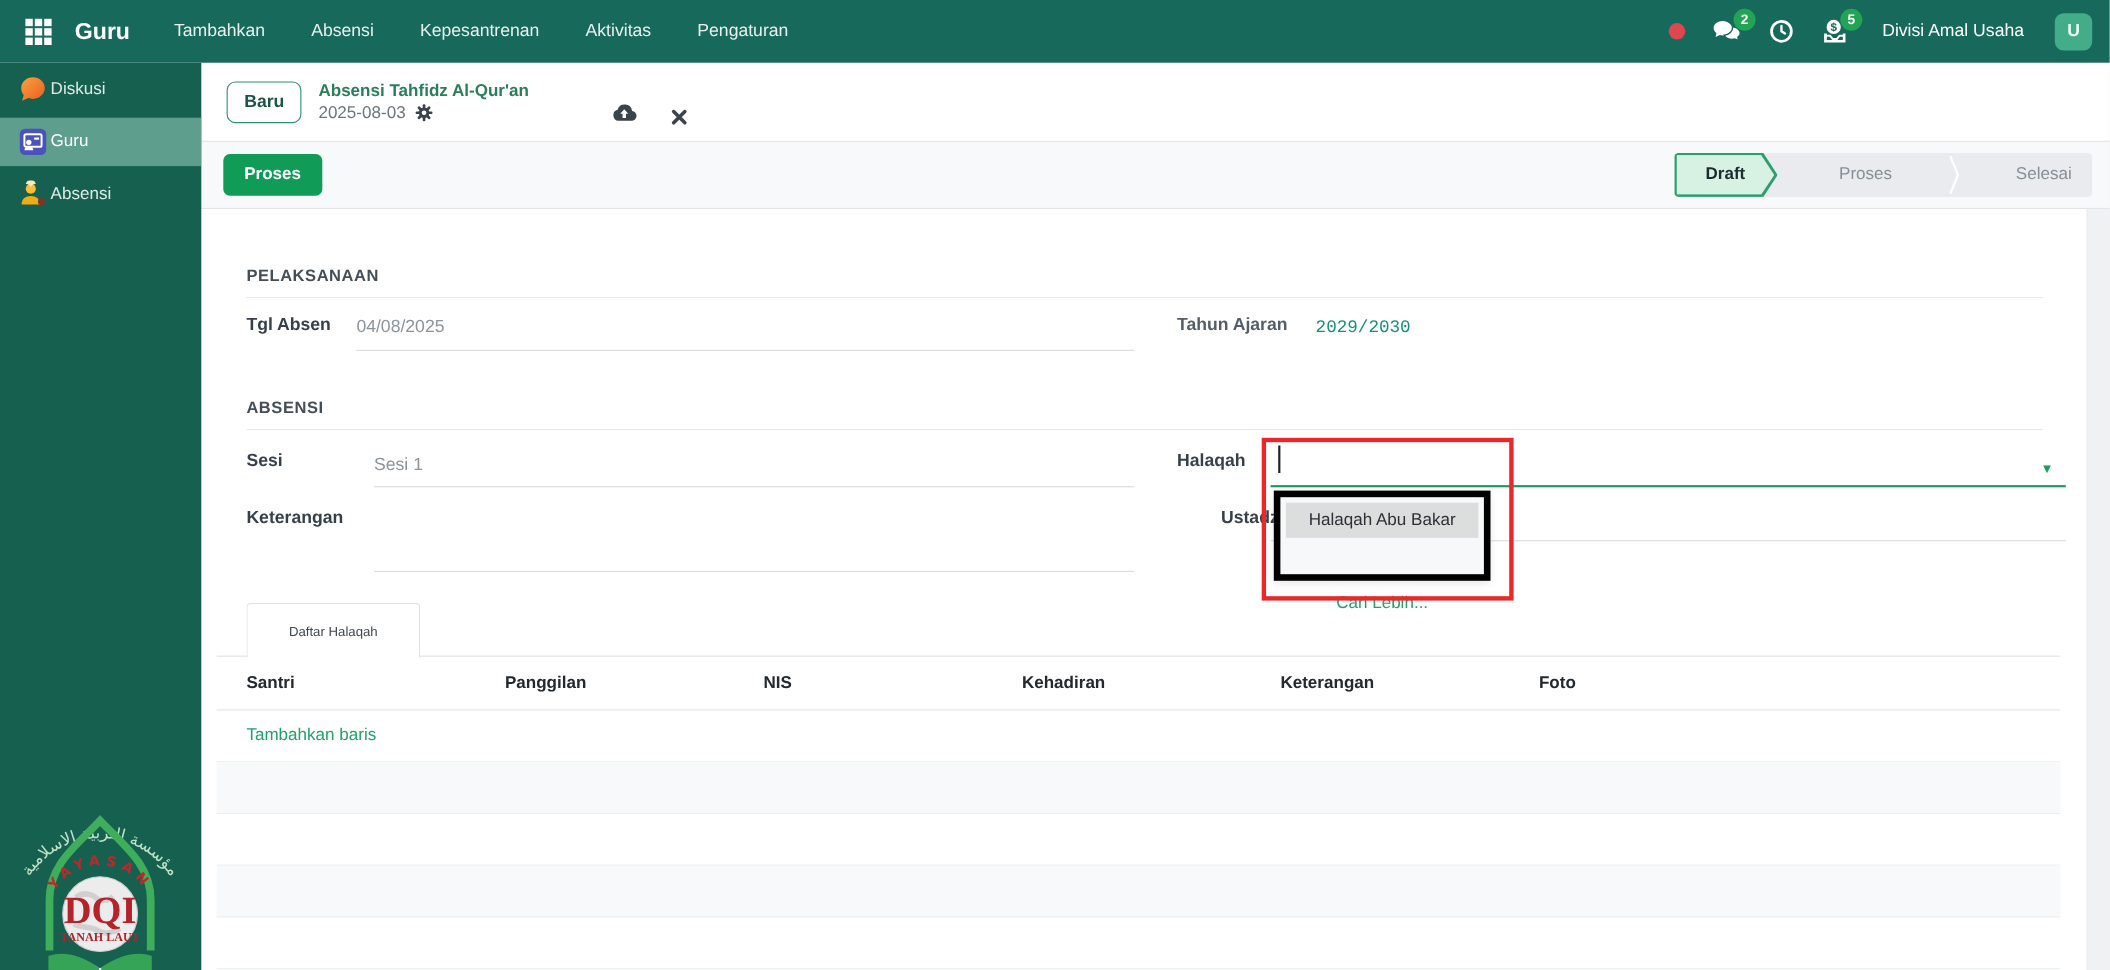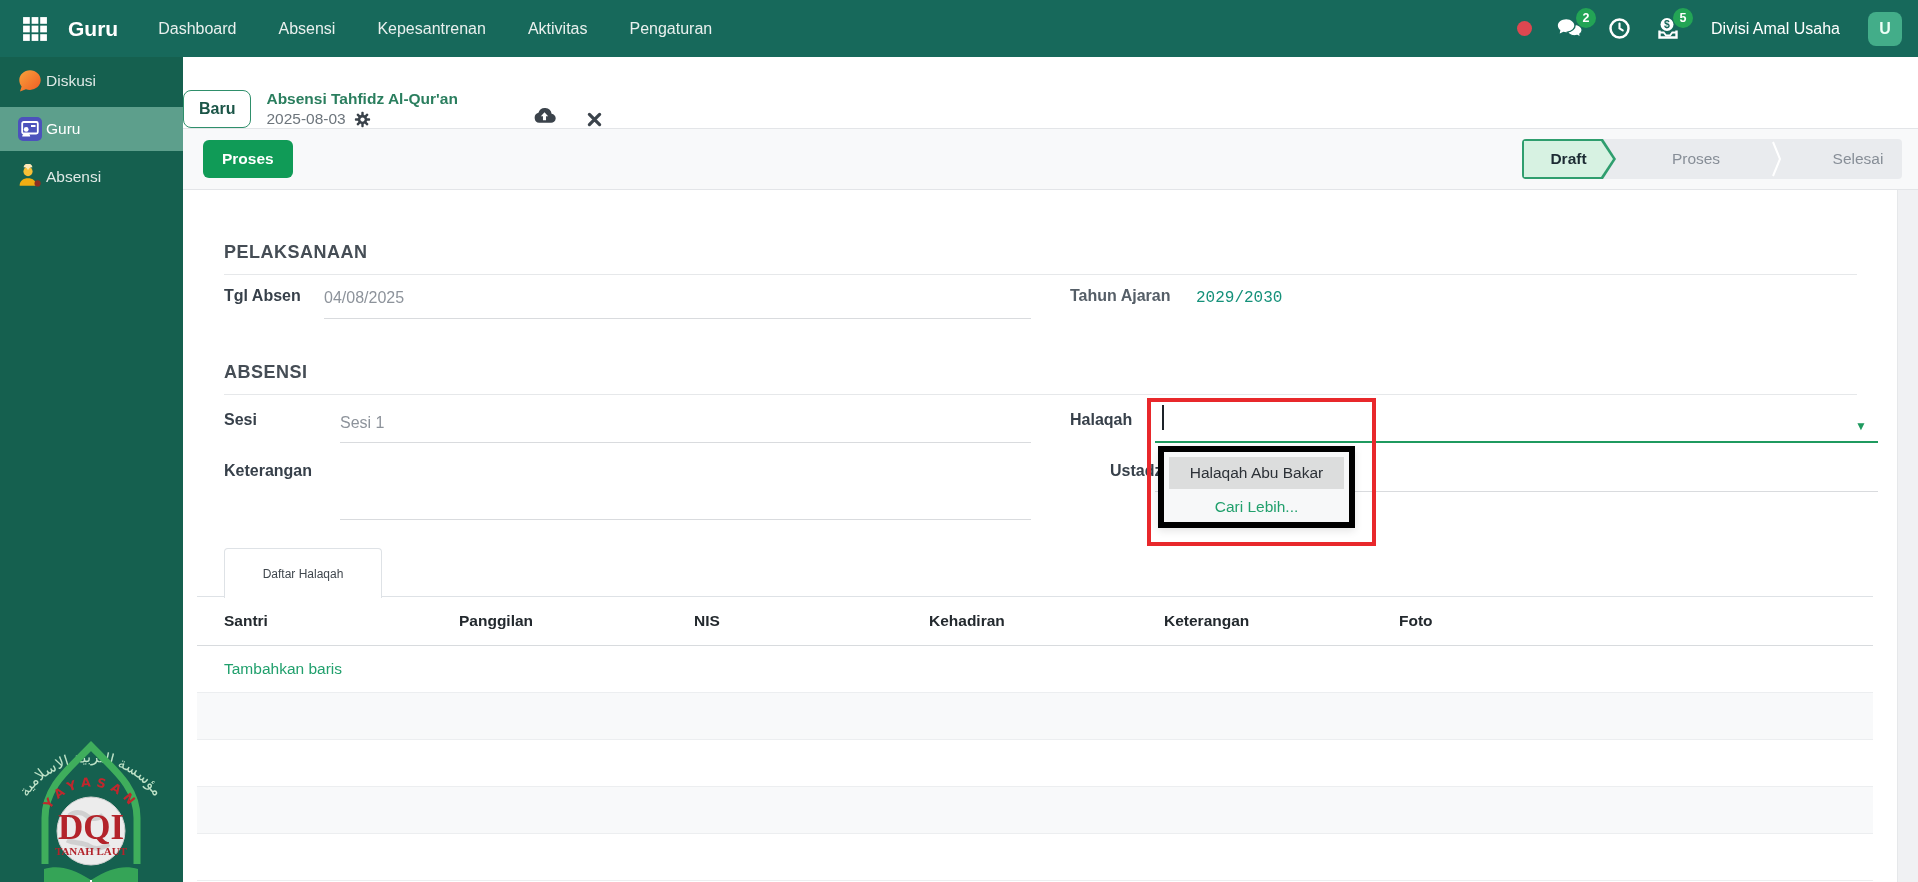--- a/index.html
+++ b/index.html
@@ -29,21 +29,21 @@
   .sidebar{position:absolute;left:0;top:57px;width:183px;height:825px;background:#15604f;
     overflow:hidden;z-index:20;}
   .side-item{height:44px;margin-top:4px;display:flex;align-items:center;gap:3px;padding-left:17px;
     color:#dfe9e6;font-size:15.5px;cursor:pointer;}
   .side-item:first-child{margin-top:2px;}
   .side-item.active{background:#5d9f8c;color:#ffffff;}
   .side-icon{width:26px;height:26px;flex:0 0 26px;display:flex;}
   .side-logo{position:absolute;left:11px;bottom:-42px;width:160px;height:212px;}
   
   .crumb-row{position:absolute;left:183px;top:57px;width:1735px;height:71px;background:#fff;
-    display:flex;align-items:flex-end;box-sizing:border-box;z-index:10;}
+    display:flex;align-items:center;padding-left:23px;box-sizing:border-box;z-index:10;}
   .state-pill{border:1px solid #2f8f6b;border-radius:8px;background:#fff;color:#1b5547;
     font-size:16px;font-weight:700;padding:9px 15px;}
   .title-block{margin-left:15px;display:flex;flex-direction:column;gap:2px;}
   .crumb-title{color:#2a7e5e;font-size:15.5px;font-weight:700;}
   .crumb-sub{display:flex;align-items:center;gap:8px;color:#6d757c;font-size:15.5px;}
   .crumb-actions{display:flex;align-items:flex-end;gap:30px;margin-left:75px;margin-top:22px;}
   
   .status-row{position:absolute;left:183px;top:128px;width:1735px;height:62px;background:#f8f9fa;
     border-top:1px solid #e3e5e8;border-bottom:1px solid #e3e5e8;box-sizing:border-box;
     display:flex;align-items:center;padding:0 16px 0 20px;z-index:10;}
@@ -56,35 +56,35 @@
     padding:2px 3px 2px 2px;cursor:pointer;
     clip-path:polygon(0 0,calc(100% - 13px) 0,100% 50%,calc(100% - 13px) 100%,0 100%);}
   .stage-active-inner{flex:1;background:#d7f2e2;display:flex;align-items:center;justify-content:center;
     color:#1d2b33;font-size:15.5px;font-weight:700;
     clip-path:polygon(0 0,calc(100% - 12px) 0,100% 50%,calc(100% - 12px) 100%,0 100%);}
   
   .content{position:absolute;left:183px;top:190px;width:1735px;height:692px;background:#f0f1f3;}
   .sheet{position:absolute;left:0;top:0;width:1715px;height:692px;background:#fff;
     border-right:1px solid #e6e8ea;box-sizing:border-box;}
   .abs{position:absolute;}
-  .section-title{left:41px;right:40px;font-size:18px;font-weight:700;letter-spacing:.5px;
+  .section-title{left:41px;right:40px;font-size:15px;font-weight:700;letter-spacing:.5px;
     color:#454d55;padding-bottom:11px;border-bottom:1px solid #e6e8ea;}
   .f-label{font-size:16px;font-weight:700;color:#37404a;}
   .f-label.soft{color:#555e67;}
   .f-value{font-size:16px;color:#8d939b;}
   .f-link{font-size:16px;color:#15917a;cursor:pointer;}
   .underline{height:1px;background:#d9dbde;}
   .underline.green{height:2px;background:#1f9a5f;}
   .text-cursor{width:2px;height:25px;background:#1d2329;}
   .caret{font-size:12px;color:#1f9a5f;cursor:pointer;line-height:1;}
   
   .dropdown{left:975px;top:256px;width:197px;height:82px;background:#f7f8f9;border:6px solid #000000;
     box-shadow:0 3px 8px rgba(0,0,0,.10);box-sizing:border-box;padding-top:5px;z-index:5;}
   .dd-opt{height:32px;display:flex;align-items:center;justify-content:center;font-size:15.5px;
-    color:#2c3137;cursor:pointer;}
+    color:#2c3137;cursor:pointer;margin-top:42px;}
   .dd-opt.hl{background:#dcdddd;margin:0 5px;}
   .dd-opt.action{color:#21a06d;height:36px;}
   
   .redbox{left:964px;top:208px;width:221px;height:140px;border:4px solid #e8282b;z-index:12;
     pointer-events:none;}
   
   .tab{left:41px;top:358px;width:156px;height:49px;background:#fff;border:1px solid #dee2e6;
     border-bottom:none;border-radius:4px 4px 0 0;display:flex;align-items:center;justify-content:center;
     font-size:12px;color:#40474e;z-index:2;cursor:pointer;}
   .nb-line{left:14px;right:24px;top:406px;height:1px;background:#dee2e6;}
@@ -110,21 +110,21 @@
           <rect x="8.9" y="8.9" width="6.2" height="6.2"></rect>
           <rect x="16.8" y="8.9" width="6.2" height="6.2"></rect>
       <rect x="1" y="16.8" width="6.2" height="6.2"></rect>
           <rect x="8.9" y="16.8" width="6.2" height="6.2"></rect>
           <rect x="16.8" y="16.8" width="6.2" height="6.2"></rect>
     </g>
       </svg>
   </div>
   <div class="brand">Guru</div>
   <div class="topnav">
-    <span>Dashboard</span>
+    <span>Tambahkan</span>
     <span>Absensi</span>
     <span>Kepesantrenan</span>
     <span>Aktivitas</span>
     <span>Pengaturan</span>
   </div>
   <div class="spacer"></div>
   <div class="systray">
     <div class="red-dot"></div>
     <div class="tray-icon">
       <svg viewBox="0 0 30 26" width="28" height="25">

